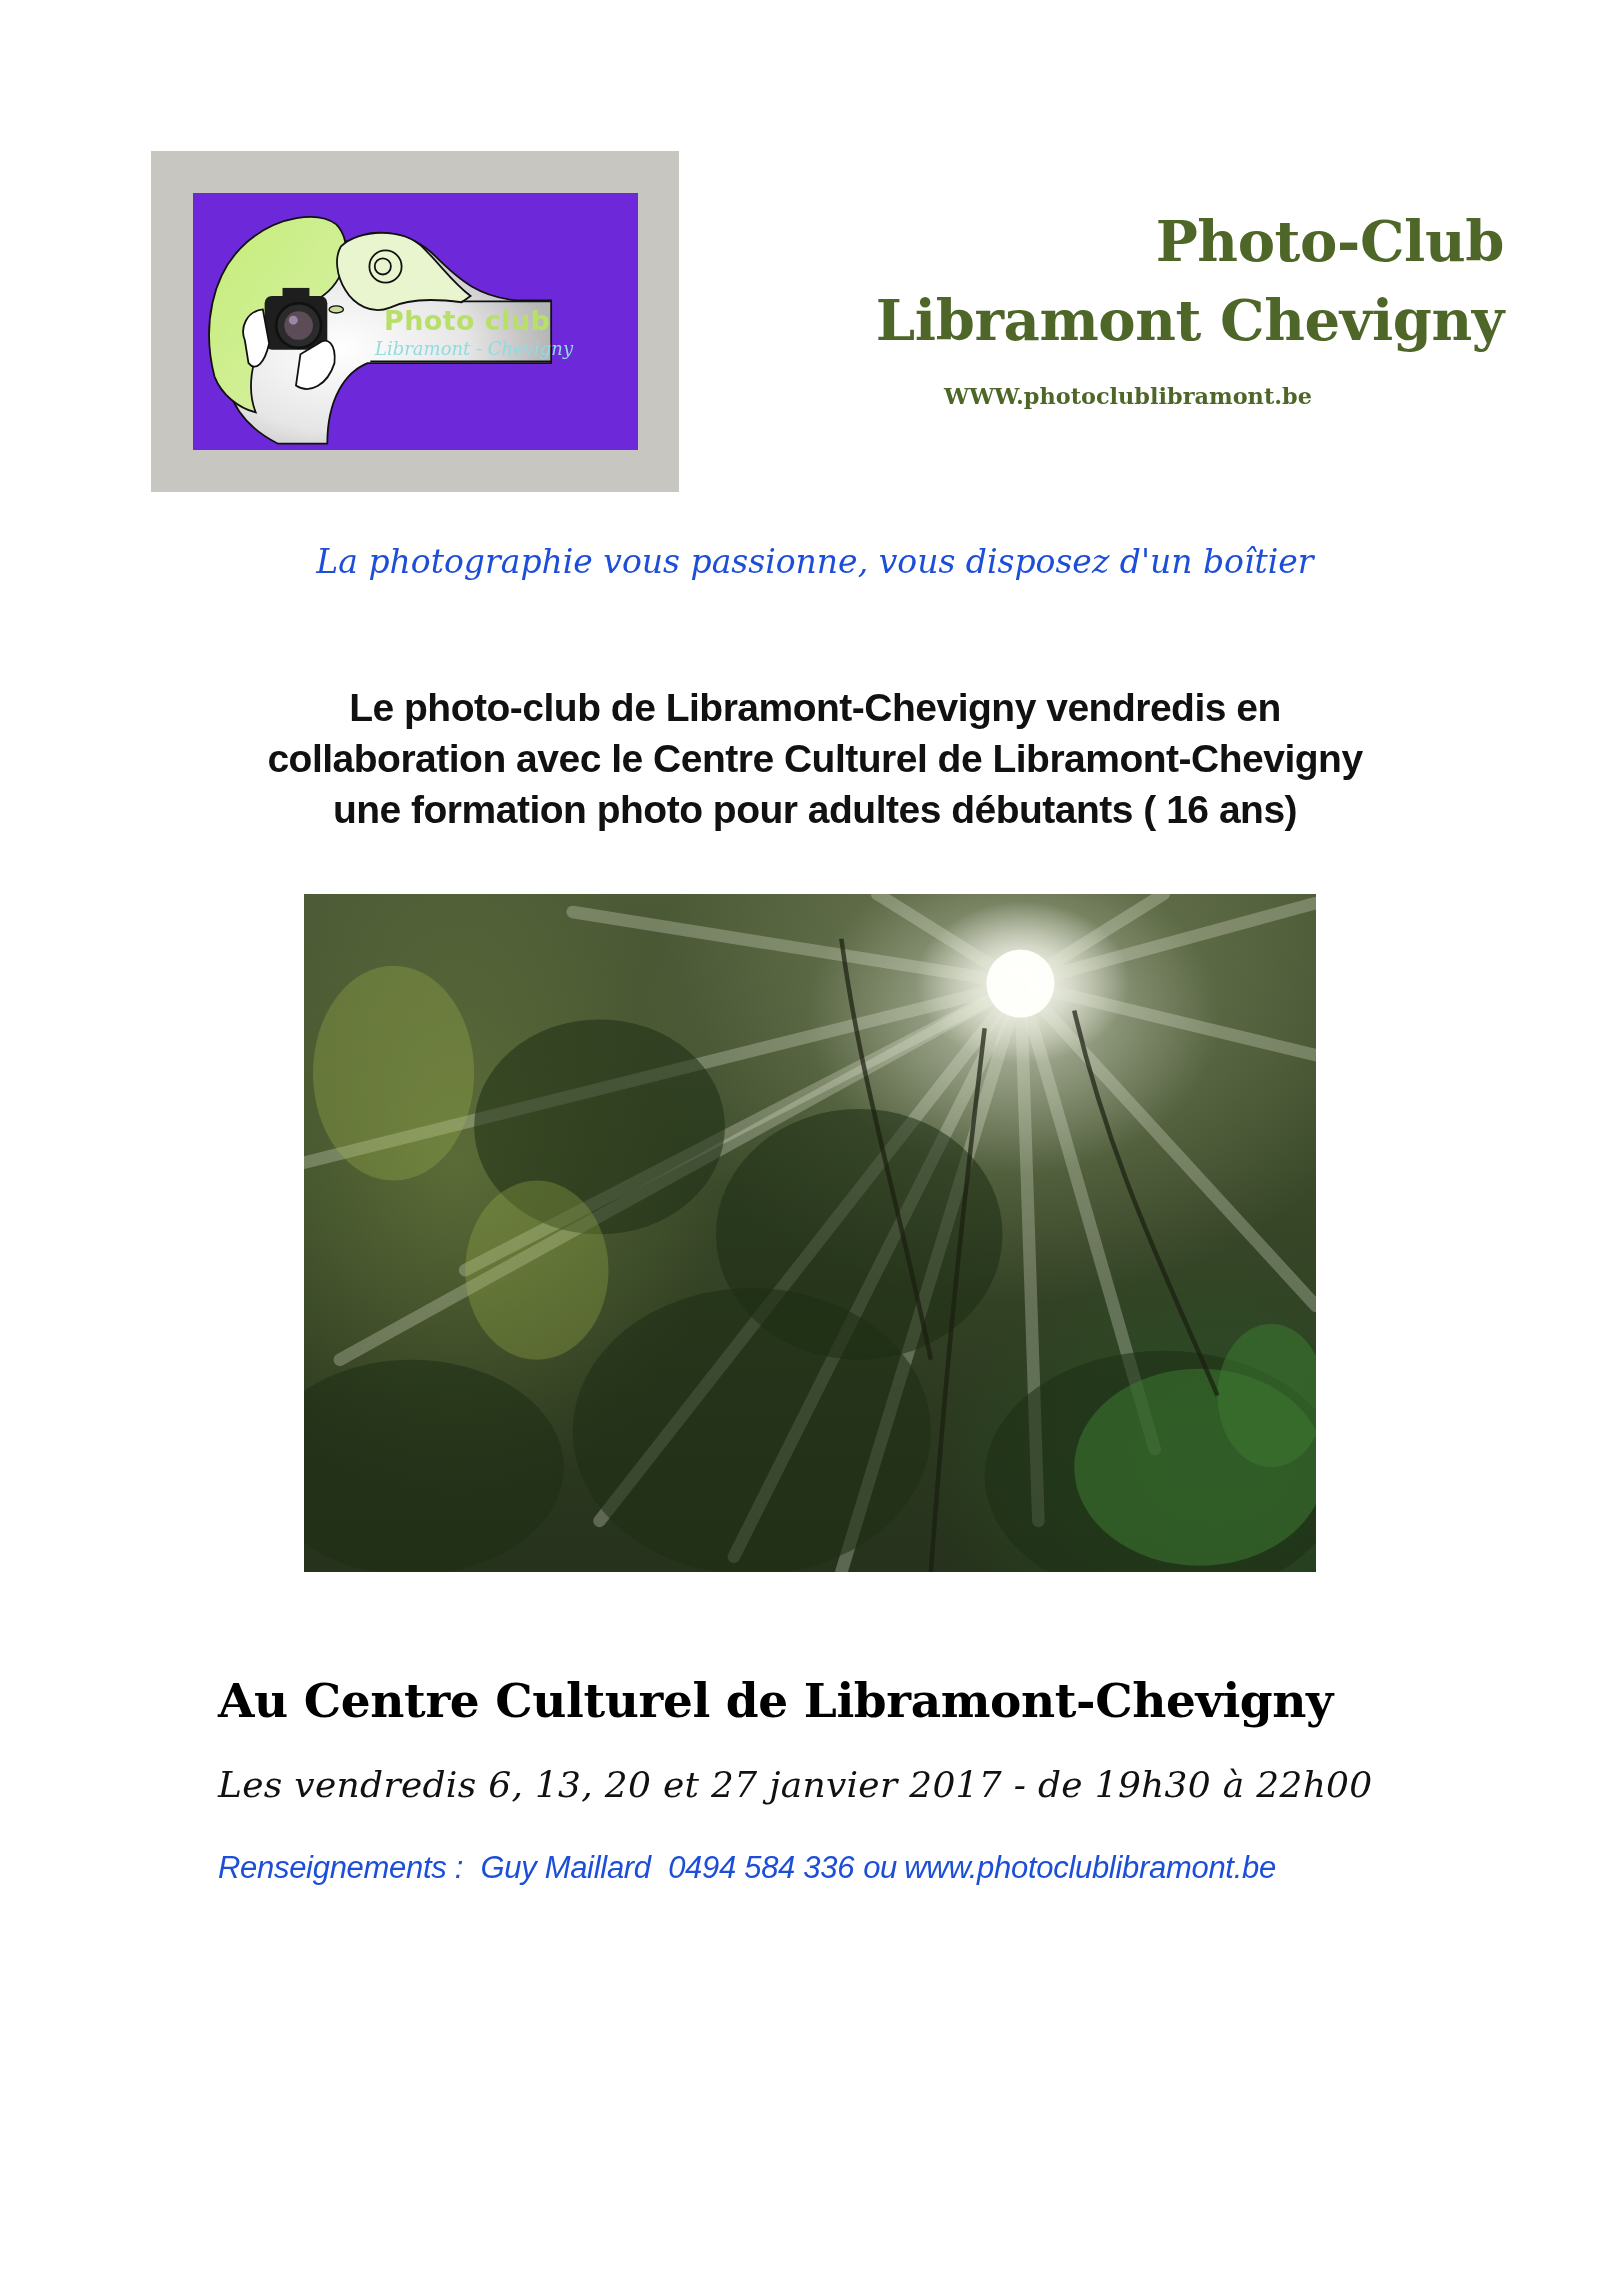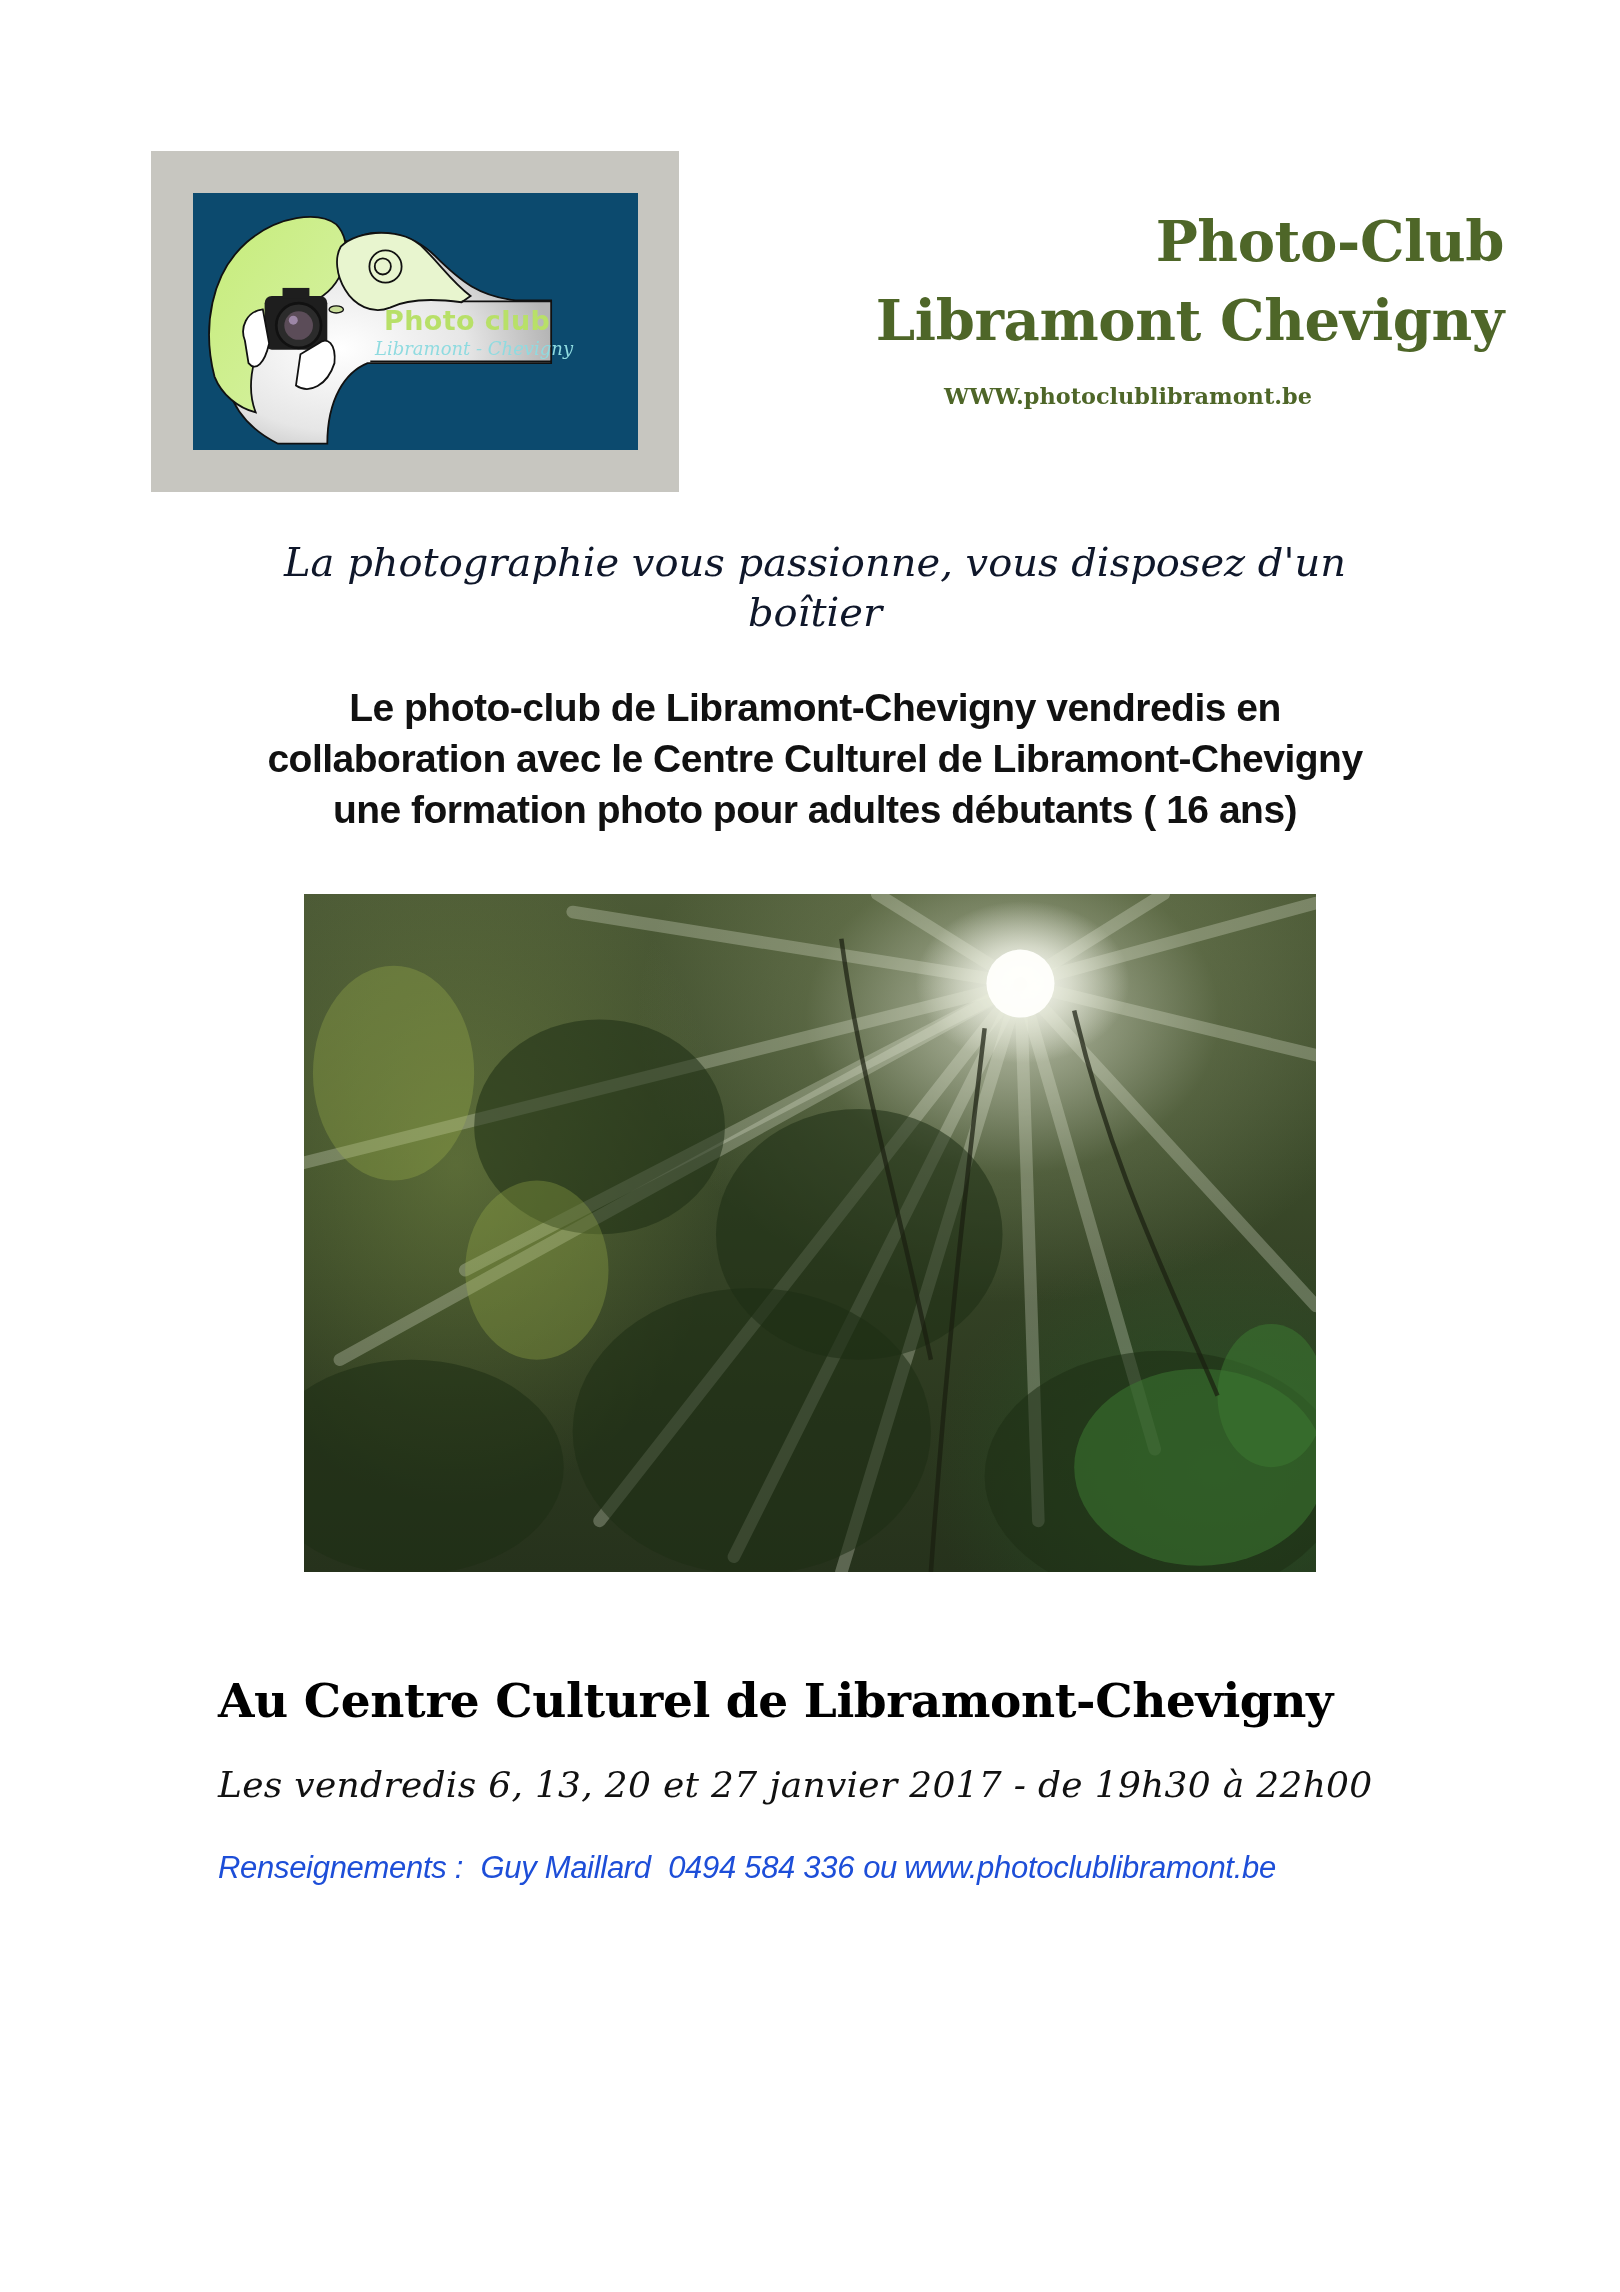--- a/index.html
+++ b/index.html
@@ -1,30 +1,30 @@
 <!DOCTYPE html>
 <html style="font-size:14.3px"><head>
 <meta charset="utf-8">
 <style>
   html, body { margin: 0; padding: 0; background: #ffffff; }
   body { width: 1620px; height: 2293px; position: relative; overflow: hidden; font-family: "DejaVu Serif", serif; }
 
   
   .logo-frame { position: absolute; left: 151px; top: 151px; width: 528px; height: 341px; background: #c7c6c0; }
-  .logo-inner { position: absolute; left: 42px; top: 42px; width: 445px; height: 257px; background: #0c4a6e; overflow: hidden; }
+  .logo-inner { position: absolute; left: 42px; top: 42px; width: 445px; height: 257px; background: #6d28d9; overflow: hidden; }
   .logo-inner svg { position: absolute; left: 0; top: 0; }
   .logo-text-main { position: absolute; left: 191px; top: 112px; font-family: "DejaVu Sans", sans-serif; font-weight: bold; font-size: 27px; color: #b8e068; letter-spacing: 0.4px; }
   .logo-text-sub { position: absolute; left: 182px; top: 145px; font-family: "DejaVu Serif", serif; font-style: italic; font-size: 18px; color: #8fdbe0; }
 
   
   .club-title { position: absolute; left: 752px; top: 202px; width: 752px; text-align: right; color: #4e6628; font-family: "DejaVu Serif", serif; font-weight: bold; font-size: 56px; line-height: 79px; letter-spacing: -0.4px; }
   .club-url { position: absolute; left: 752px; top: 383px; width: 752px; text-align: center; color: #4e6628; font-family: "DejaVu Serif", serif; font-weight: bold; font-size: 22.4px; }
 
   
-  .intro { position: absolute; left: 215px; top: 537px; width: 1200px; text-align: center; font-family: "DejaVu Serif", serif; font-style: italic; font-size: 40px; line-height: 50px; color: #0f172a; }
+  .intro { position: absolute; left: 215px; top: 537px; width: 1200px; text-align: center; font-family: "DejaVu Serif", serif; font-style: italic; font-size: 33px; line-height: 50px; color: #1d4ed8; }
 
   
   .lead { position: absolute; left: 179px; top: 682px; width: 1272px; text-align: center; font-family: "Liberation Sans", sans-serif; font-weight: bold; font-size: 39px; line-height: 51px; color: #111; letter-spacing: -0.5px; }
 
   
   .photo { position: absolute; left: 304px; top: 894px; width: 1012px; height: 678px; overflow: hidden;
     background:
       radial-gradient(ellipse 107px 81px at 71% 13%, rgba(255,255,250,0.98), rgba(240,242,230,0.7) 45%, rgba(200,205,190,0) 100%),
       radial-gradient(ellipse 376px 287px at 70% 18%, rgba(225,228,210,0.75), rgba(150,160,120,0.25) 55%, rgba(0,0,0,0) 100%),
       radial-gradient(ellipse 269px 340px at 15% 40%, rgba(150,170,80,0.35), rgba(0,0,0,0) 100%),

